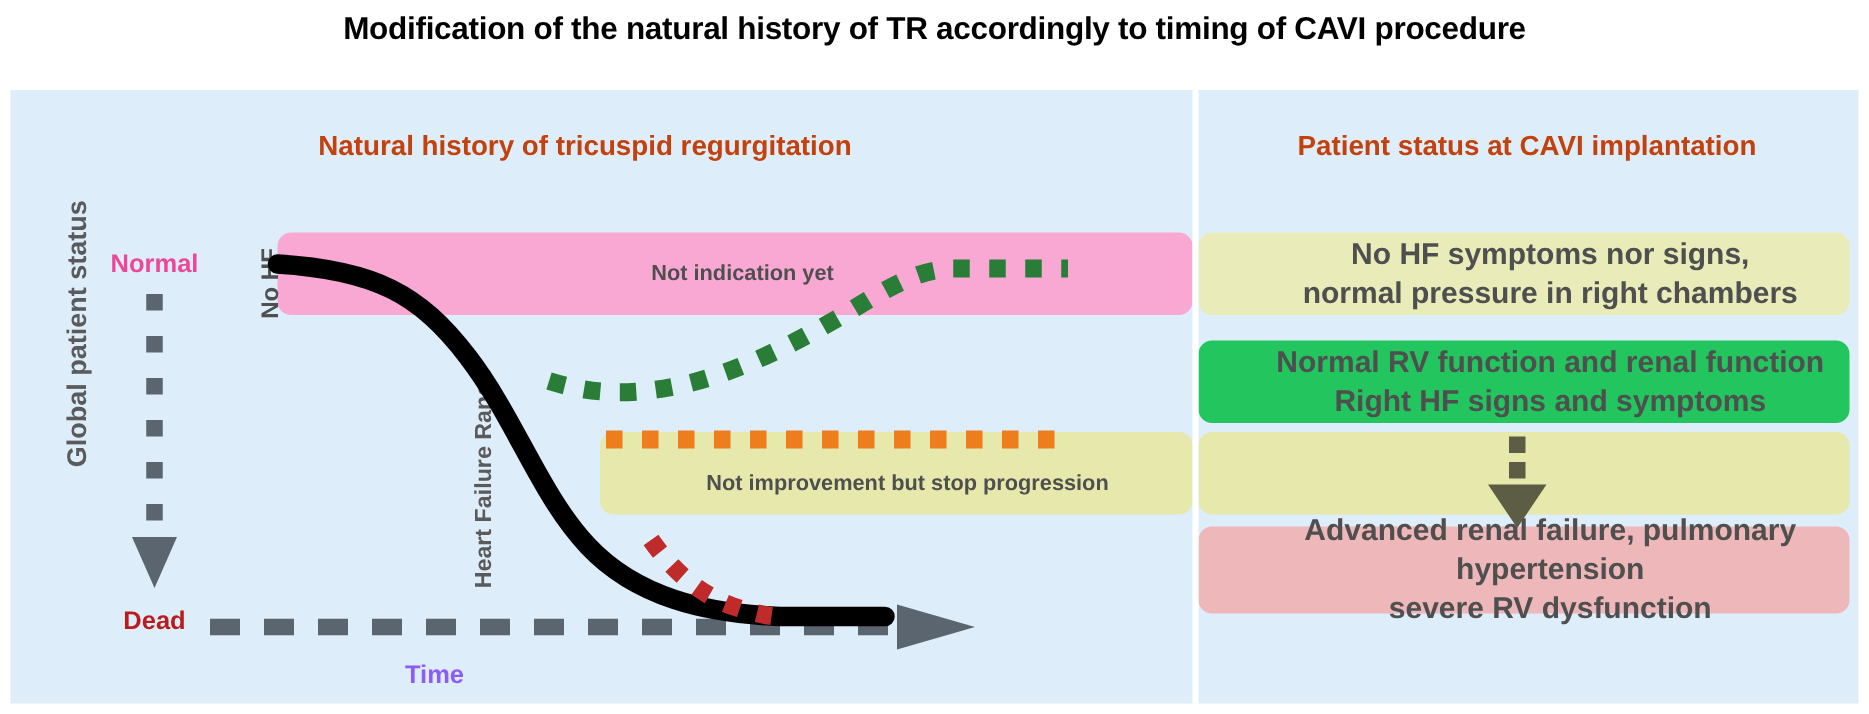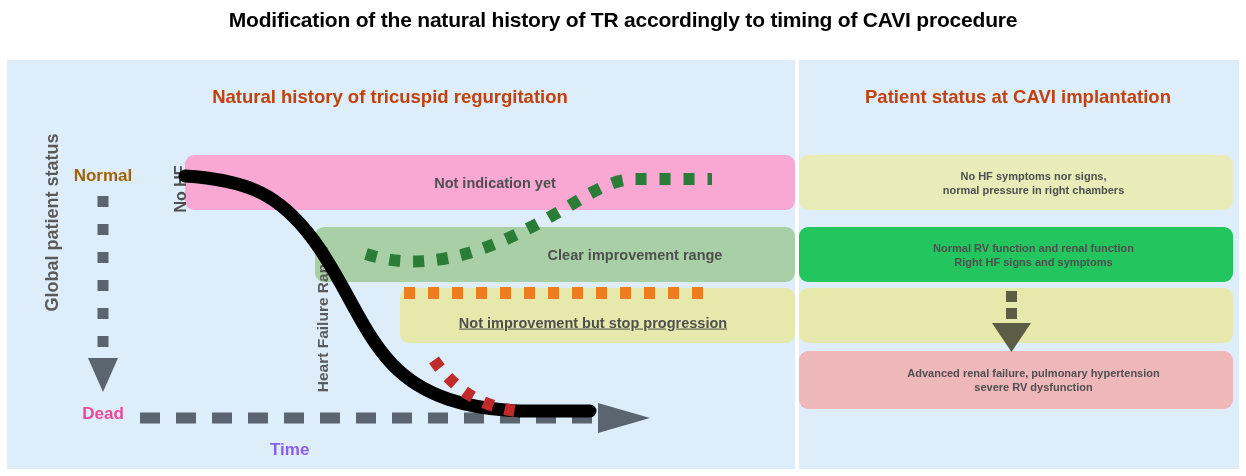--- a/index.html
+++ b/index.html
@@ -26,35 +26,35 @@
   .panel-head.right{left:800px;top:86px;width:436px;}
 
   
   .band{position:absolute;border-radius:9px;}
   .band .btxt{
     position:absolute;left:0;right:0;top:50%;transform:translateY(-50%);
     text-align:center;font-size:14.5px;font-weight:bold;color:#4f4f4f;line-height:1.3;
     white-space:pre-line;
   }
   .band-left .btxt{font-size:14.5px;}
-  .band-right .btxt{font-size:11px;padding-left:35px;}
+  .band-right .btxt{font-size:20px;padding-left:35px;}
 
   
   .ylabel{
     position:absolute;left:-48px;top:212px;width:200px;text-align:center;
     transform:rotate(-90deg);transform-origin:center center;
     font-size:18px;font-weight:bold;color:#5a5a5a;
   }
   .yaxis-top{
     position:absolute;left:58px;top:166px;width:90px;text-align:center;
-    font-size:17px;font-weight:bold;color:#a16207;
+    font-size:17px;font-weight:bold;color:#ec4899;
   }
   .yaxis-bot{
     position:absolute;left:58px;top:404px;width:90px;text-align:center;
-    font-size:17px;font-weight:bold;color:#ec4899;
+    font-size:17px;font-weight:bold;color:#b91c1c;
   }
   .nohf{
     position:absolute;left:136px;top:180px;width:90px;text-align:center;
     transform:rotate(-90deg);transform-origin:center center;
     font-size:16px;font-weight:bold;color:#4f4f4f;
   }
   .hfrange{
     position:absolute;left:228px;top:310px;width:190px;text-align:center;
     transform:rotate(-90deg);transform-origin:center center;
     font-size:15.5px;font-weight:bold;color:#5a5a5a;
@@ -76,30 +76,27 @@
   <div class="panel"></div>
 
   <div class="band band-left" style="left:185px;top:155px;width:610px;height:55px;background:#f9a8d4;">
     <div class="btxt" style="left:110px;right:auto;width:400px;">Not indication yet</div>
   </div>
   <div class="band band-right" style="left:799px;top:155px;width:434px;height:55px;background:#e9ebb9;">
     <div class="btxt">No HF symptoms nor signs,
 normal pressure in right chambers</div>
   </div>
 
-  <div class="band band-left" style="left:315px;top:227px;width:480px;height:55px;background:#a9cfa6;">
-    <div class="btxt" style="left:150px;right:auto;width:340px;">Clear improvement range</div>
-  </div>
   <div class="band band-right" style="left:799px;top:227px;width:434px;height:55px;background:#22c55e;">
     <div class="btxt">Normal RV function and renal function
 Right HF signs and symptoms</div>
   </div>
 
   <div class="band band-left" style="left:400px;top:288px;width:395px;height:55px;background:#e7e8ac;">
-    <div class="btxt" style="left:8px;right:auto;width:370px;top:63%;text-decoration:underline;">Not improvement but stop progression</div>
+    <div class="btxt" style="left:20px;right:auto;width:370px;top:63%;">Not improvement but stop progression</div>
   </div>
   <div class="band band-right" style="left:799px;top:288px;width:434px;height:55px;background:#e7e8ac;">
     <div class="btxt"></div>
   </div>
 
   <div class="band band-right" style="left:799px;top:351px;width:434px;height:58px;background:#eeb7b9;">
     <div class="btxt">Advanced renal failure, pulmonary hypertension
 severe RV dysfunction</div>
   </div>
 

